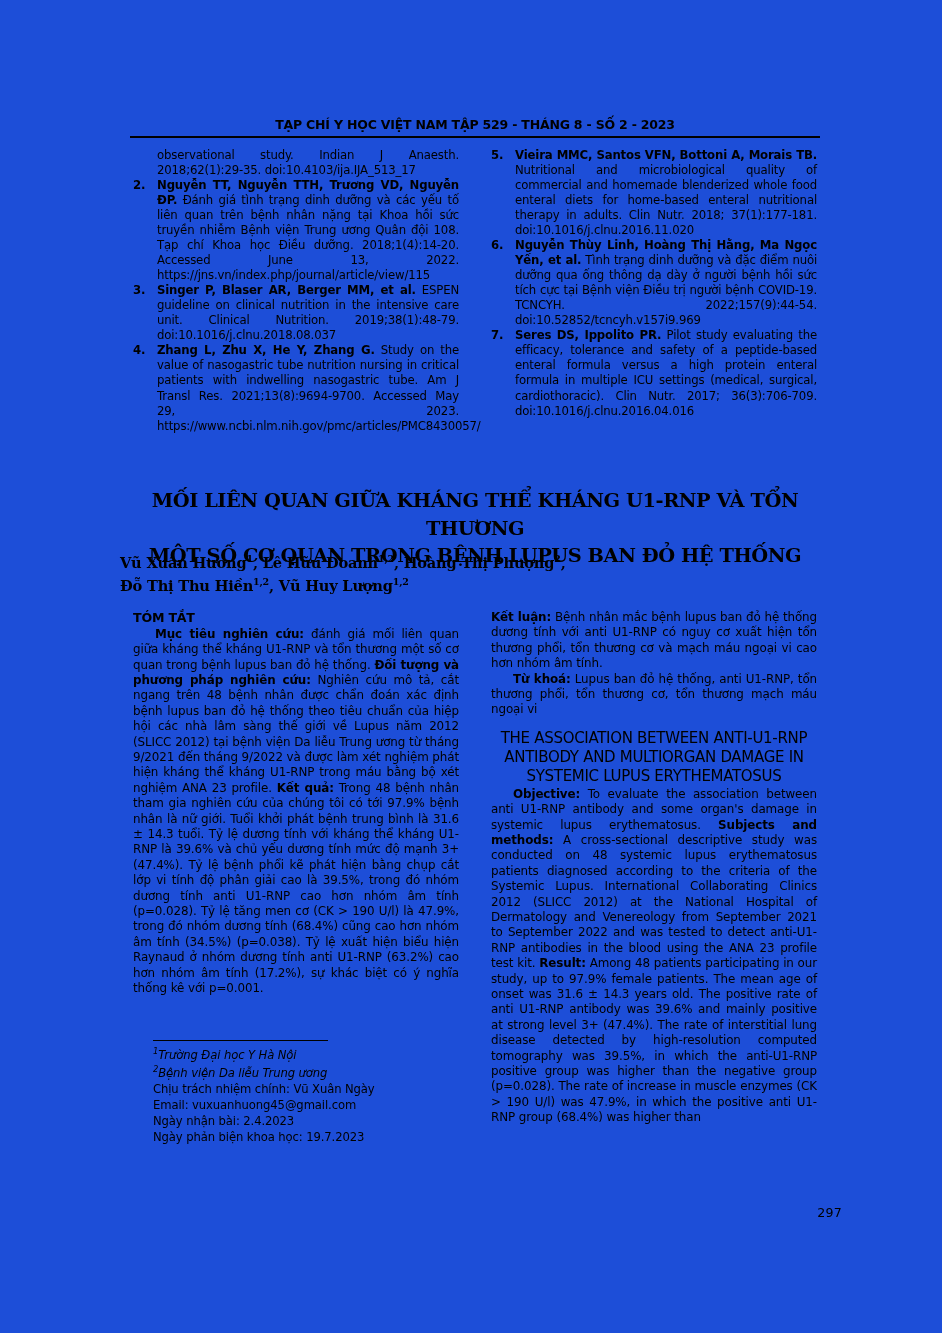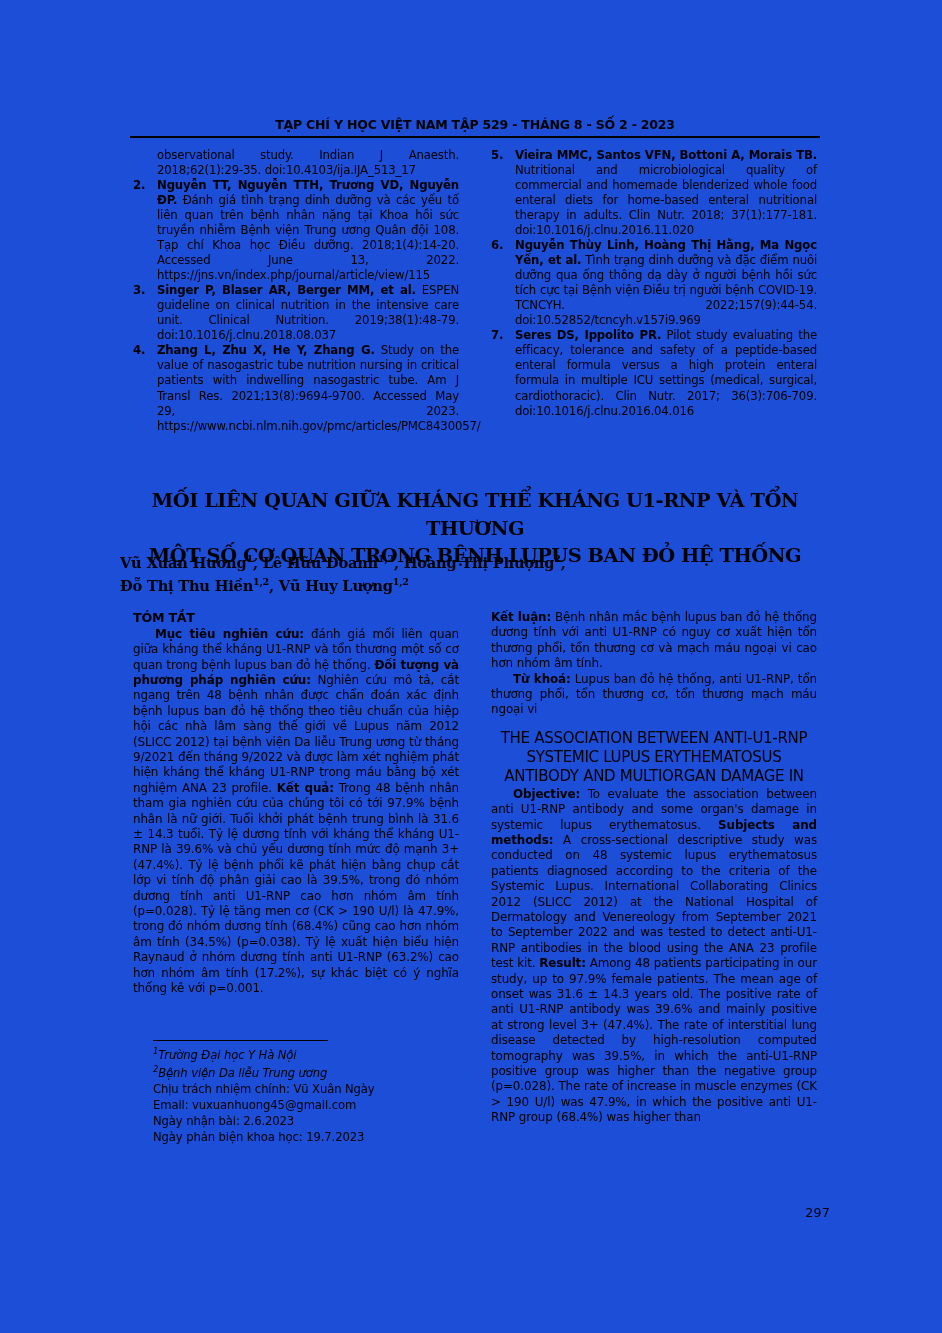--- a/index.html
+++ b/index.html
@@ -162,21 +162,21 @@
     font-size: 11.6px;
     line-height: 1.38;
     letter-spacing: -0.1px;
   }
   .footnote p.it { font-style: italic; }
   .footnote sup { font-size: 8.4px; vertical-align: super; }
 
   
   .pagenum {
     position: absolute;
-    right: 112px;
+    right: 100px;
     top: 1205px;
     font-size: 12.6px;
     font-family: "DejaVu Sans", sans-serif;
     letter-spacing: 0.2px;
   }
 </style>
 </head>
 <body>
 
 <div class="page">
@@ -233,31 +233,31 @@
     <div class="bcol">
       <div class="sec-head">TÓM TẮT</div>
       <p class="para"><span class="b">Mục tiêu nghiên cứu:</span><span> đánh giá mối liên quan giữa kháng thể kháng U1-RNP và tổn thương một số cơ quan trong bệnh lupus ban đỏ hệ thống. </span><span class="b">Đối tượng và phương pháp nghiên cứu:</span><span> Nghiên cứu mô tả, cắt ngang trên 48 bệnh nhân được chẩn đoán xác định bệnh lupus ban đỏ hệ thống theo tiêu chuẩn của hiệp hội các nhà lâm sàng thế giới về Lupus năm 2012 (SLICC 2012) tại bệnh viện Da liễu Trung ương từ tháng 9/2021 đến tháng 9/2022 và được làm xét nghiệm phát hiện kháng thể kháng U1-RNP trong máu bằng bộ xét nghiệm ANA 23 profile. </span><span class="b">Kết quả:</span><span> Trong 48 bệnh nhân tham gia nghiên cứu của chúng tôi có tới 97.9% bệnh nhân là nữ giới. Tuổi khởi phát bệnh trung bình là 31.6 ± 14.3 tuổi. Tỷ lệ dương tính với kháng thể kháng U1-RNP là 39.6% và chủ yếu dương tính mức độ mạnh 3+ (47.4%). Tỷ lệ bệnh phổi kẽ phát hiện bằng chụp cắt lớp vi tính độ phân giải cao là 39.5%, trong đó nhóm dương tính anti U1-RNP cao hơn nhóm âm tính (p=0.028). Tỷ lệ tăng men cơ (CK &gt; 190 U/l) là 47.9%, trong đó nhóm dương tính (68.4%) cũng cao hơn nhóm âm tính (34.5%) (p=0.038). Tỷ lệ xuất hiện biểu hiện Raynaud ở nhóm dương tính anti U1-RNP (63.2%) cao hơn nhóm âm tính (17.2%), sự khác biệt có ý nghĩa thống kê với p=0.001. </span></p>
     </div>
 
     <div class="bcol">
       <p class="para noind"><span class="b">Kết luận:</span><span> Bệnh nhân mắc bệnh lupus ban đỏ hệ thống dương tính với anti U1-RNP có nguy cơ xuất hiện tổn thương phổi, tổn thương cơ và mạch máu ngoại vi cao hơn nhóm âm tính.</span></p>
       <p class="para"><span class="bi">Từ khoá:</span><span> Lupus ban đỏ hệ thống, anti U1-RNP, tổn thương phổi, tổn thương cơ, tổn thương mạch máu ngoại vi</span></p>
       <div style="height:11px"></div>
       <div class="sec-head-en">THE ASSOCIATION BETWEEN ANTI-U1-RNP</div>
+      <div class="sec-head-en">ANTIBODY AND MULTIORGAN DAMAGE IN</div>
       <div class="sec-head-en">SYSTEMIC LUPUS ERYTHEMATOSUS</div>
-      <div class="sec-head-en">ANTIBODY AND MULTIORGAN DAMAGE IN</div>
       <p class="para"><span class="b">Objective:</span><span> To evaluate the association between anti U1-RNP antibody and some organ's damage in systemic lupus erythematosus. </span><span class="b">Subjects and methods:</span><span> A cross-sectional descriptive study was conducted on 48 systemic lupus erythematosus patients diagnosed according to the criteria of the Systemic Lupus. International Collaborating Clinics 2012 (SLICC 2012) at the National Hospital of Dermatology and Venereology from September 2021 to September 2022 and was tested to detect anti-U1-RNP antibodies in the blood using the ANA 23 profile test kit. </span><span class="b">Result:</span><span> Among 48 patients participating in our study, up to 97.9% female patients. The mean age of onset was 31.6 ± 14.3 years old. The positive rate of anti U1-RNP antibody was 39.6% and mainly positive at strong level 3+ (47.4%). The rate of interstitial lung disease detected by high-resolution computed tomography was 39.5%, in which the anti-U1-RNP positive group was higher than the negative group (p=0.028). The rate of increase in muscle enzymes (CK &gt; 190 U/l) was 47.9%, in which the positive anti U1-RNP group (68.4%) was higher than</span></p>
     </div>
   </div>
 
   <div class="footnote">
     <div class="footnote-rule"></div>
     <p class="it"><sup>1</sup><span>Trường Đại học Y Hà Nội</span></p>
     <p class="it"><sup>2</sup><span>Bệnh viện Da liễu Trung ương</span></p>
     <p>Chịu trách nhiệm chính: Vũ Xuân Ngày</p>
     <p>Email: vuxuanhuong45@gmail.com</p>
-    <p>Ngày nhận bài: 2.6.2023</p>
+    <p>Ngày nhận bài: 2.4.2023</p>
     <p>Ngày phản biện khoa học: 19.7.2023</p>
   </div>
 
   <div class="pagenum">297</div>
 
 </div>
 
 </body></html>

